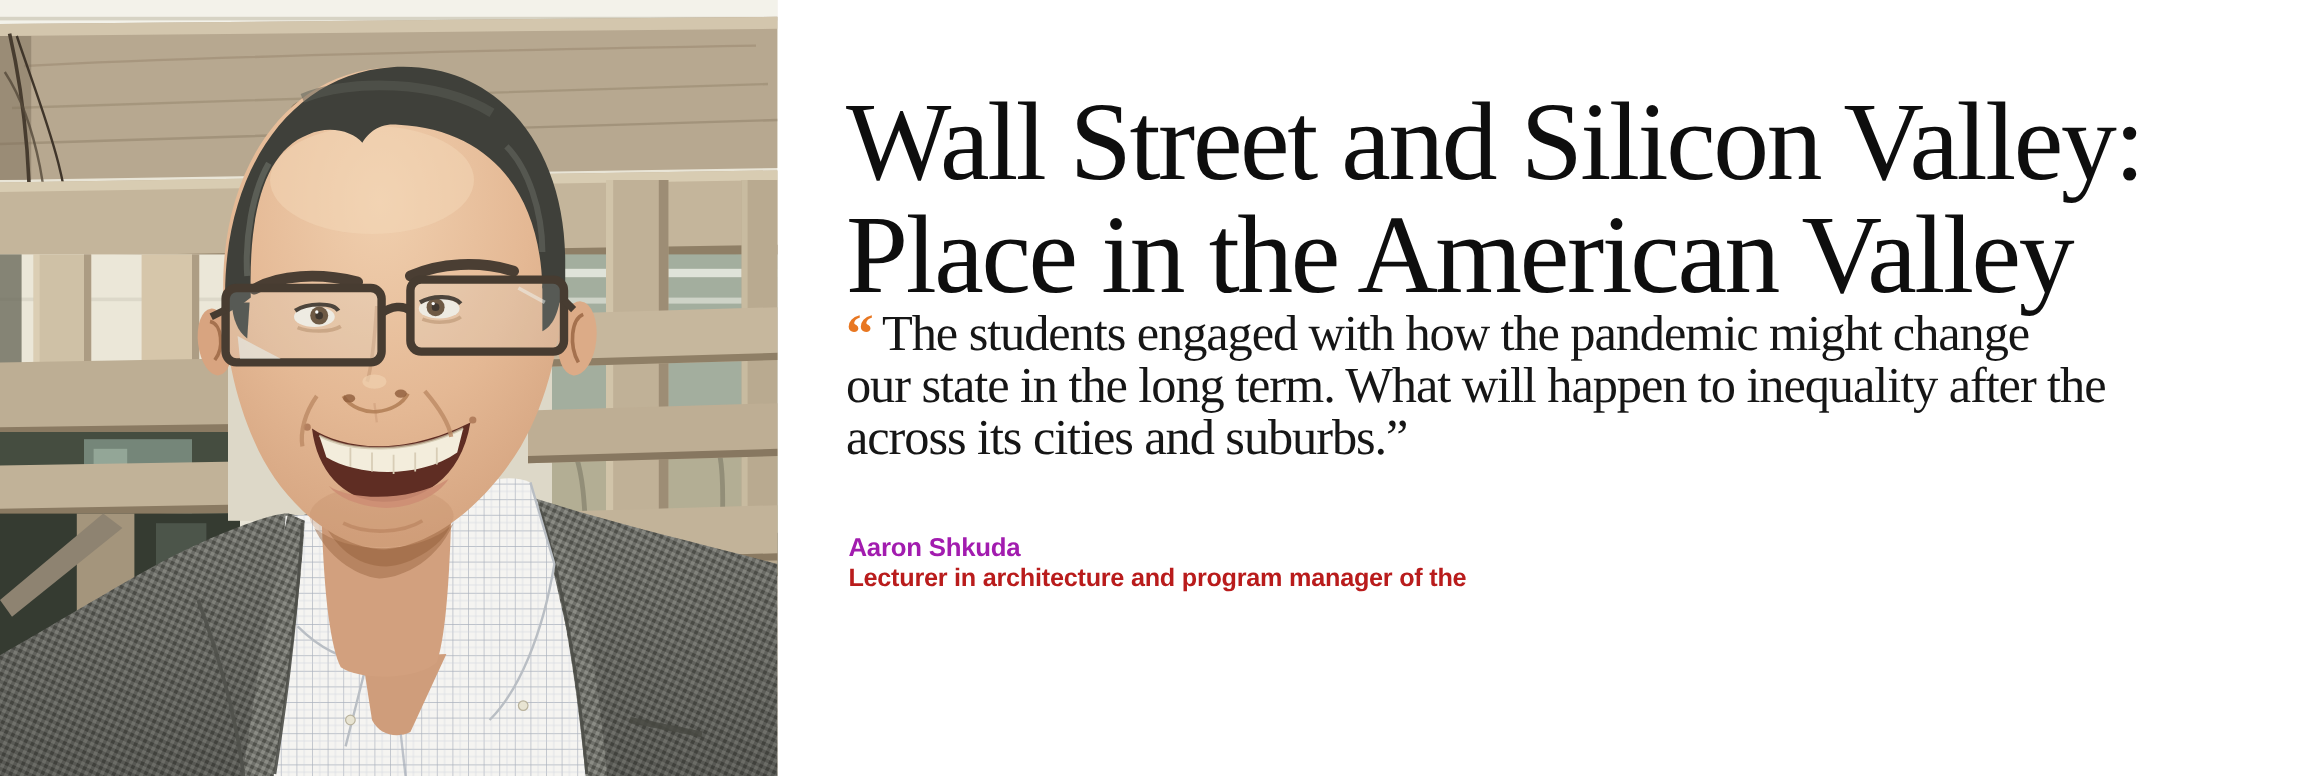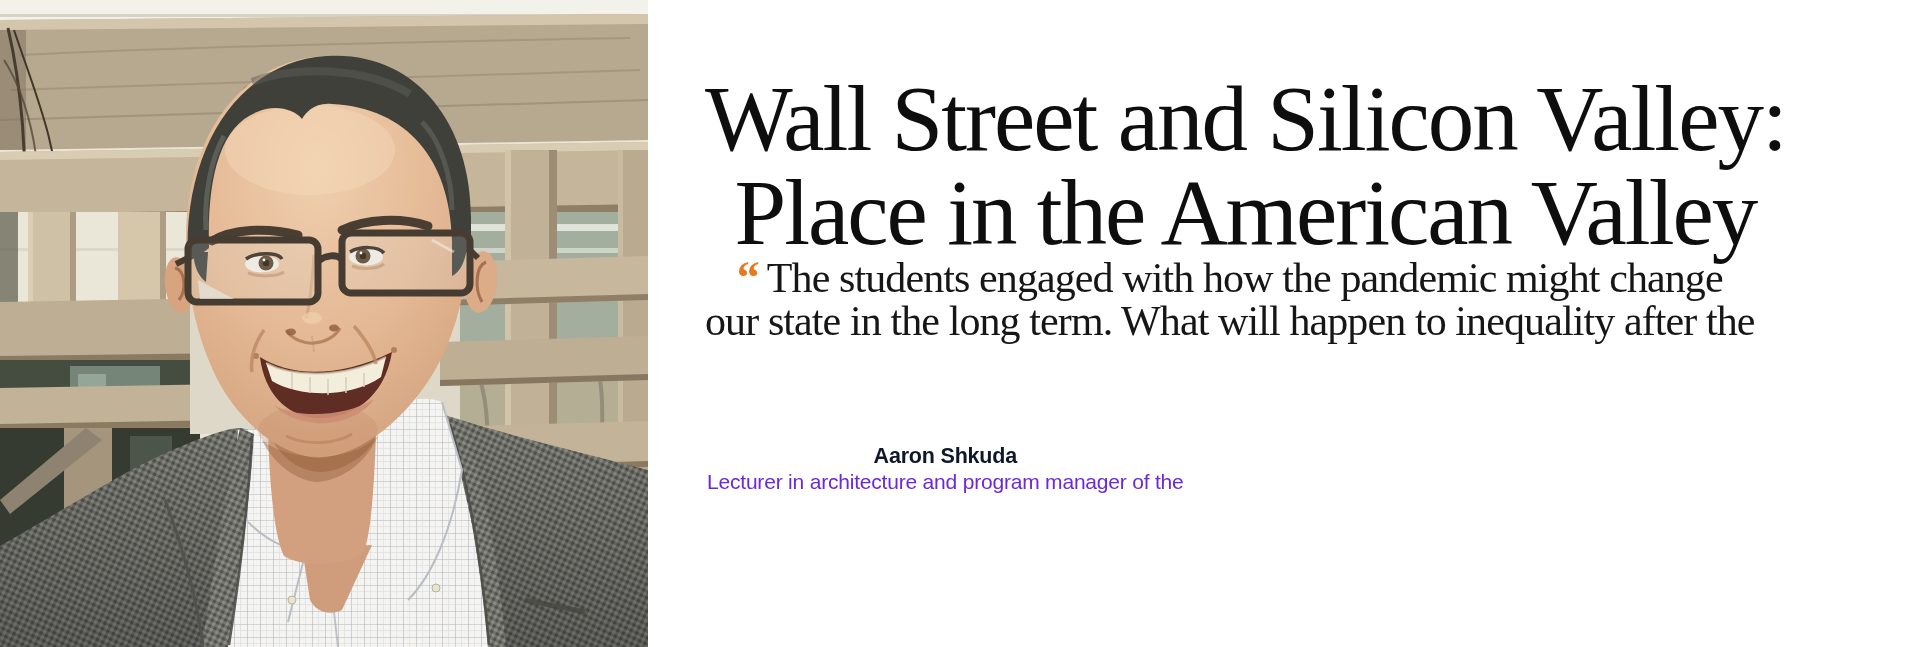--- a/index.html
+++ b/index.html
@@ -1,21 +1,21 @@
 <!DOCTYPE html>
 <html><head>
 <meta charset="utf-8">
 <style>
   html,body{margin:0;padding:0;}
   body{
     width:1920px;height:647px;position:relative;overflow:hidden;
     background:#ffffff;
     font-family:"Liberation Serif", serif;
   }
-  .banner{position:absolute;left:0;top:0;width:1680px;height:647px;text-align:center;}
+  .banner{position:absolute;left:0;top:0;width:1680px;height:647px;}
   .photo{position:absolute;left:0;top:0;width:648px;height:647px;overflow:hidden;}
   .photo svg{display:block;}
   .content{position:absolute;left:705px;top:0;width:1215px;height:647px;}
   h1.title{
     position:absolute;left:0;top:72px;margin:0;
     font-size:93px;line-height:94px;font-weight:400;
     color:#0e0e0e;letter-spacing:-2px;white-space:nowrap;
   }
   h1.title .t-line{display:block;}
   .quote{
@@ -26,22 +26,22 @@
   .quote .q-line{display:block;}
   .qmark{
     color:#E87722;font-weight:700;font-size:46px;
     letter-spacing:0;margin-right:7px;position:relative;top:1px;
   }
   .attr{
     position:absolute;left:2px;top:444px;
     font-family:"Liberation Sans", sans-serif;
     letter-spacing:-0.2px;white-space:nowrap;
   }
-  .attr .name{color:#0f172a;font-weight:700;font-size:21.5px;line-height:24px;margin-bottom:1px;}
-  .attr .role{color:#6d28d9;font-size:21px;line-height:25.5px;font-weight:400;}
+  .attr .name{color:#a21caf;font-weight:700;font-size:21.5px;line-height:24px;margin-bottom:1px;}
+  .attr .role{color:#b91c1c;font-size:21px;line-height:25.5px;font-weight:700;}
 </style>
 </head>
 <body>
 
 <div class="banner">
 
   <div class="photo">
     <svg width="648" height="647" viewBox="0 0 648 647" xmlns="http://www.w3.org/2000/svg">
       <defs>
         <radialGradient id="gSkin" cx="46%" cy="28%" r="80%">
@@ -220,20 +220,21 @@
   <div class="content">
 
     <h1 class="title">
       <span class="t-line">Wall Street and Silicon Valley:</span>
       <span class="t-line">Place in the American Valley</span>
     </h1>
 
     <blockquote class="quote">
       <span class="q-line"><span class="qmark">“</span><span>The students engaged with how the pandemic might change</span></span>
       <span class="q-line">our state in the long term. What will happen to inequality after the</span>
+      <span class="q-line">across its cities and suburbs.”</span>
     </blockquote>
 
     <div class="attr">
       <div class="name">Aaron Shkuda</div>
       <div class="role">Lecturer in architecture and program manager of the</div>
     </div>
 
   </div>
 </div>
 

